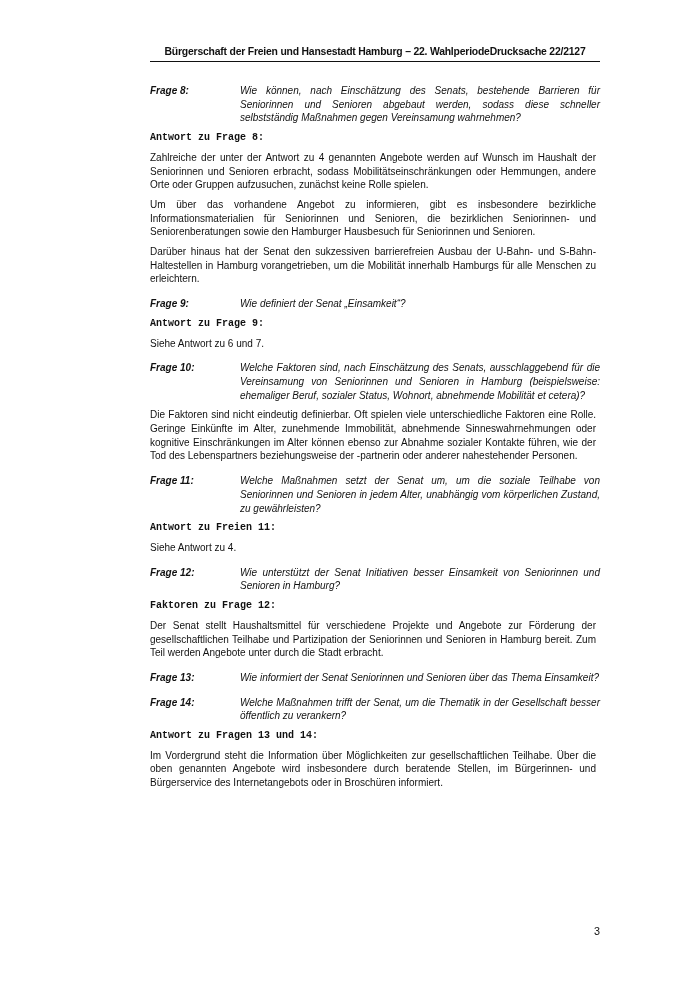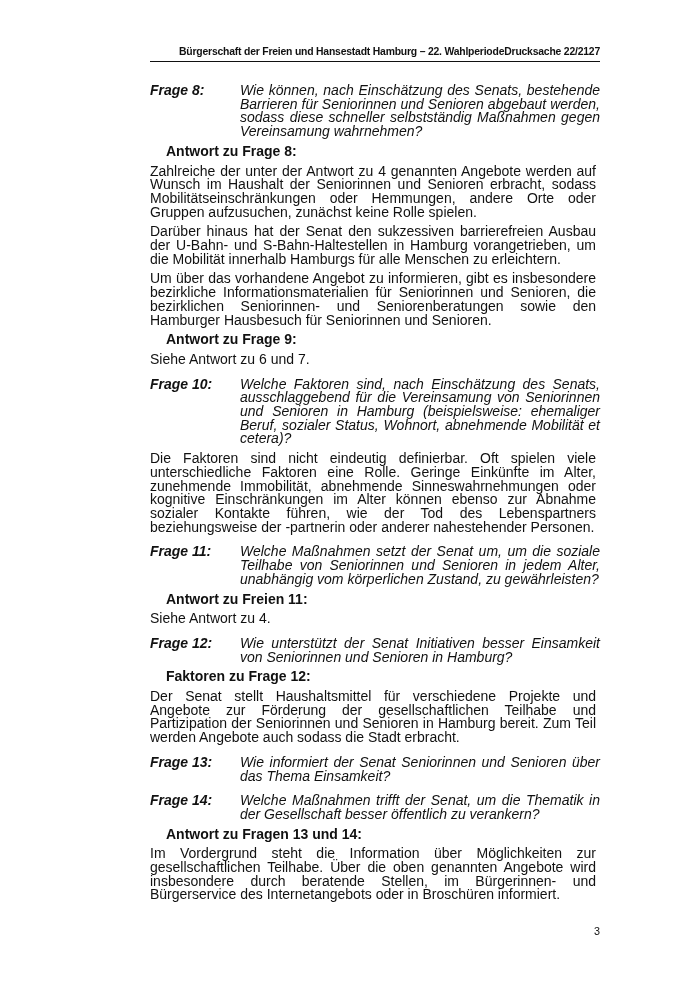--- a/index.html
+++ b/index.html
@@ -14,54 +14,55 @@
   }
   .page {
     width: 700px;
     height: 990px;
     background: #ffffff;
     padding: 46px 100px 0 150px;
     position: relative;
   }
   header.doc-header {
     display: flex;
-    justify-content: flex-end;
+    justify-content: center;
     align-items: baseline;
     font-weight: bold;
     font-size: 10.4px;
     letter-spacing: -0.2px;
     line-height: 12px;
     border-bottom: 1.5px solid #111111;
     padding-bottom: 3px;
   }
   main.doc-body {
     display: flow-root;
     padding-top: 22px;
-    font-size: 14px;
+    font-size: 10px;
     line-height: 13.7px;
   }
   main.doc-body > :first-child { margin-top: 0; }
   .question {
     display: flex;
     margin: 11px 0 6px 0;
     font-style: italic;
   }
   .q-label {
     flex: 0 0 90px;
     font-weight: bold;
   }
   .q-text {
     flex: 1;
     text-align: justify;
     hyphens: auto;
     -webkit-hyphens: auto;
   }
   .answer-heading {
     font-weight: bold;
-    margin: 0 0 6px 16px;
+    margin: 0 0 6px 0;
+    font-family: Liberation Mono, monospace;
   }
   .para {
     text-align: justify;
     hyphens: auto;
     -webkit-hyphens: auto;
     margin: 0 4px 6px 0;
   }
   .page-number {
     position: absolute;
     top: 925px;
@@ -81,23 +82,27 @@
   </header>
 
   <main class="doc-body">
 
     <div class="question">
       <span class="q-label">Frage 8:</span>
       <span class="q-text">Wie können, nach Einschätzung des Senats, bestehende Barrieren für Seniorinnen und Senioren abgebaut werden, sodass diese schneller selbstständig Maßnahmen gegen Vereinsamung wahrnehmen?</span>
     </div>
     <p class="answer-heading">Antwort zu Frage 8:</p>
     <p class="para">Zahlreiche der unter der Antwort zu 4 genannten Angebote werden auf Wunsch im Haushalt der Seniorinnen und Senioren erbracht, sodass Mobilitätseinschränkungen oder Hemmungen, andere Orte oder Gruppen aufzusuchen, zunächst keine Rolle spielen.</p>
+    <p class="para">Um über das vorhandene Angebot zu informieren, gibt es insbesondere bezirkliche Informationsmaterialien für Seniorinnen und Senioren, die bezirklichen Seniorinnen- und Seniorenberatungen sowie den Hamburger Hausbesuch für Seniorinnen und Senioren.</p>
     <p class="para">Darüber hinaus hat der Senat den sukzessiven barrierefreien Ausbau der U-Bahn- und S-Bahn-Haltestellen in Hamburg vorangetrieben, um die Mobilität innerhalb Hamburgs für alle Menschen zu erleichtern.</p>
-    <p class="para">Um über das vorhandene Angebot zu informieren, gibt es insbesondere bezirkliche Informationsmaterialien für Seniorinnen und Senioren, die bezirklichen Seniorinnen- und Seniorenberatungen sowie den Hamburger Hausbesuch für Seniorinnen und Senioren.</p>
 
+    <div class="question">
+      <span class="q-label">Frage 9:</span>
+      <span class="q-text">Wie definiert der Senat „Einsamkeit“?</span>
+    </div>
     <p class="answer-heading">Antwort zu Frage 9:</p>
     <p class="para">Siehe Antwort zu 6 und 7.</p>
 
     <div class="question">
       <span class="q-label">Frage 10:</span>
       <span class="q-text">Welche Faktoren sind, nach Einschätzung des Senats, ausschlaggebend für die Vereinsamung von Seniorinnen und Senioren in Hamburg (beispielsweise: ehemaliger Beruf, sozialer Status, Wohnort, abnehmende Mobilität et cetera)?</span>
     </div>
     <p class="para">Die Faktoren sind nicht eindeutig definierbar. Oft spielen viele unterschiedliche Faktoren eine Rolle. Geringe Einkünfte im Alter, zunehmende Immobilität, abnehmende Sinneswahrnehmungen oder kognitive Einschränkungen im Alter können ebenso zur Abnahme sozialer Kontakte führen, wie der Tod des Lebenspartners beziehungsweise der -partnerin oder anderer nahestehender Personen.</p>
 
     <div class="question">
@@ -105,21 +110,21 @@
       <span class="q-text">Welche Maßnahmen setzt der Senat um, um die soziale Teilhabe von Seniorinnen und Senioren in jedem Alter, unabhängig vom körperlichen Zustand, zu gewährleisten?</span>
     </div>
     <p class="answer-heading">Antwort zu Freien 11:</p>
     <p class="para">Siehe Antwort zu 4.</p>
 
     <div class="question">
       <span class="q-label">Frage 12:</span>
       <span class="q-text">Wie unterstützt der Senat Initiativen besser Einsamkeit von Seniorinnen und Senioren in Hamburg?</span>
     </div>
     <p class="answer-heading">Faktoren zu Frage 12:</p>
-    <p class="para">Der Senat stellt Haushaltsmittel für verschiedene Projekte und Angebote zur Förderung der gesellschaftlichen Teilhabe und Partizipation der Seniorinnen und Senioren in Hamburg bereit. Zum Teil werden Angebote auch sodass die Stadt erbracht.</p>
+    <p class="para">Der Senat stellt Haushaltsmittel für verschiedene Projekte und Angebote zur Förderung der gesellschaftlichen Teilhabe und Partizipation der Seniorinnen und Senioren in Hamburg bereit. Zum Teil werden Angebote unter durch die Stadt erbracht.</p>
 
     <div class="question">
       <span class="q-label">Frage 13:</span>
       <span class="q-text">Wie informiert der Senat Seniorinnen und Senioren über das Thema Einsamkeit?</span>
     </div>
     <div class="question">
       <span class="q-label">Frage 14:</span>
       <span class="q-text">Welche Maßnahmen trifft der Senat, um die Thematik in der Gesellschaft besser öffentlich zu verankern?</span>
     </div>
     <p class="answer-heading">Antwort zu Fragen 13 und 14:</p>

